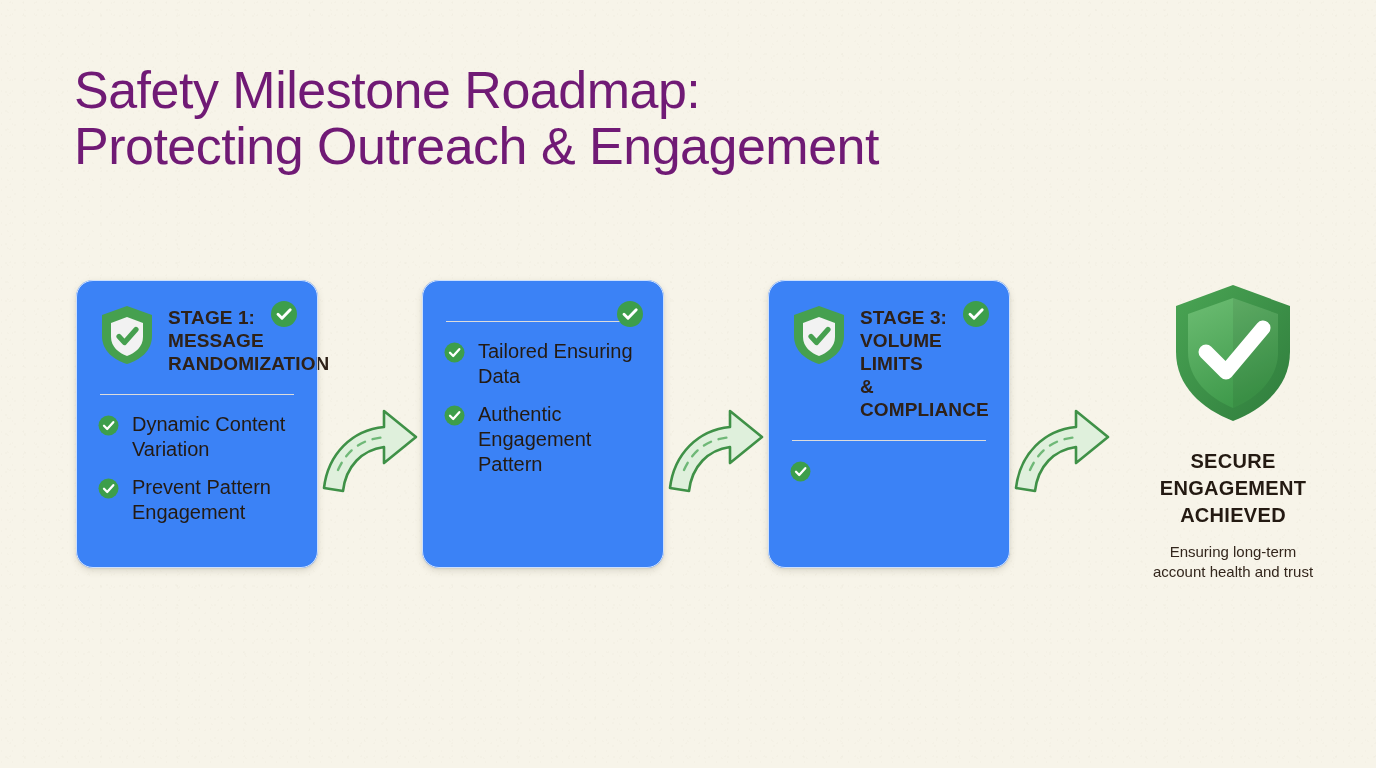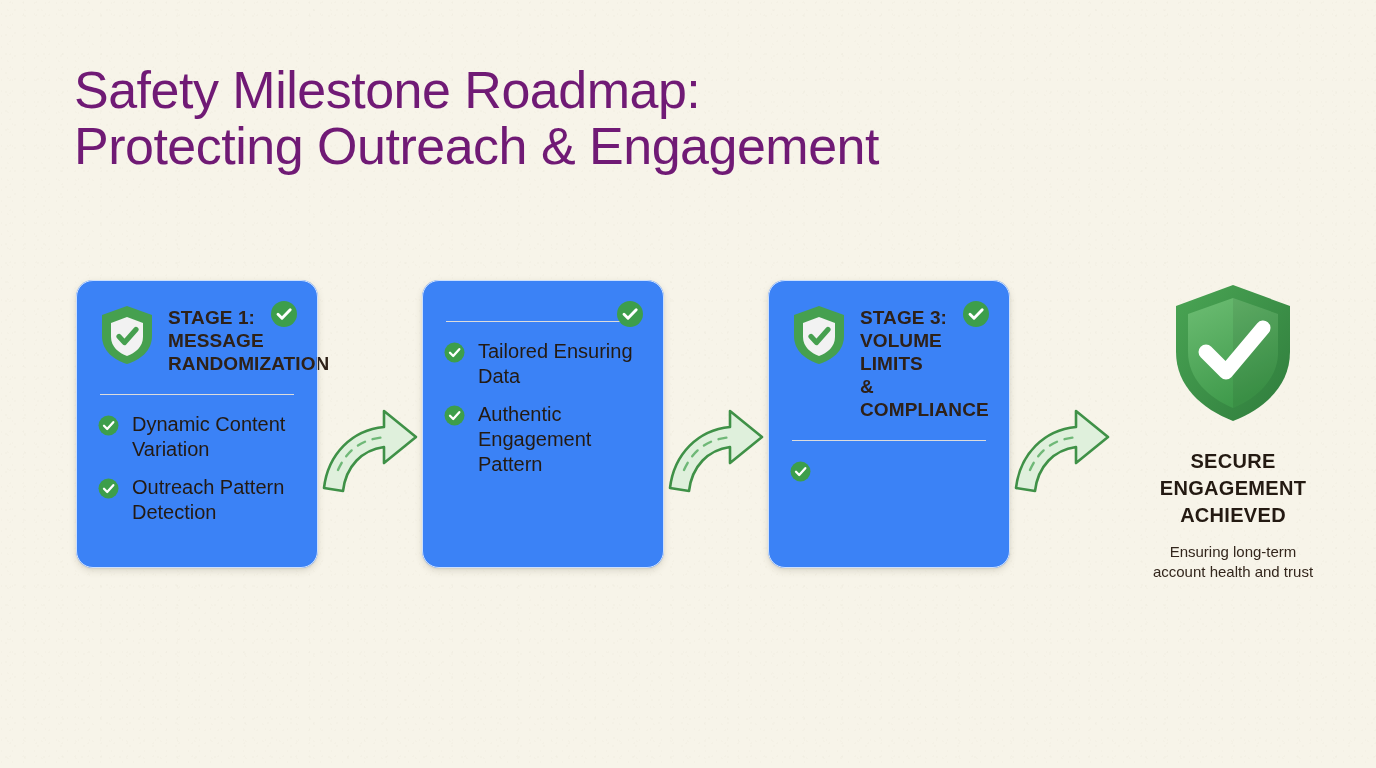--- a/index.html
+++ b/index.html
@@ -196,21 +196,21 @@
           <circle cx="10.5" cy="10.5" r="10" fill="#3d9e4b"></circle>
           <path d="M6 10.8 L9.2 14 L15.3 7.2" fill="none" stroke="#ffffff" stroke-width="2.3" stroke-linecap="round" stroke-linejoin="round"></path>
         </svg>
         <div class="bullet-text">Dynamic Content Variation</div>
       </div>
       <div class="bullet">
         <svg class="bullet-dot" viewBox="0 0 21 21">
           <circle cx="10.5" cy="10.5" r="10" fill="#3d9e4b"></circle>
           <path d="M6 10.8 L9.2 14 L15.3 7.2" fill="none" stroke="#ffffff" stroke-width="2.3" stroke-linecap="round" stroke-linejoin="round"></path>
         </svg>
-        <div class="bullet-text">Outreach Pattern Detection</div>
+        <div class="bullet-text">Prevent Pattern Engagement</div>
       </div>
     </div>
   </div>
 
   <svg class="arrow" viewBox="0 0 104 100">
     <path d="M6 92 C10 58 34 34 66 31 L66 15 L98 41 L66 67 L66 51 C44 54 28 70 25 95 Z" fill="#dff0dc" stroke="#3f9147" stroke-width="2.6" stroke-linejoin="round"></path>
     <path d="M20 74 C30 52 46 42 70 41" fill="none" stroke="#6fb877" stroke-width="2.4" stroke-linecap="round" stroke-dasharray="8 8"></path>
   </svg>
 
   <div class="card">

